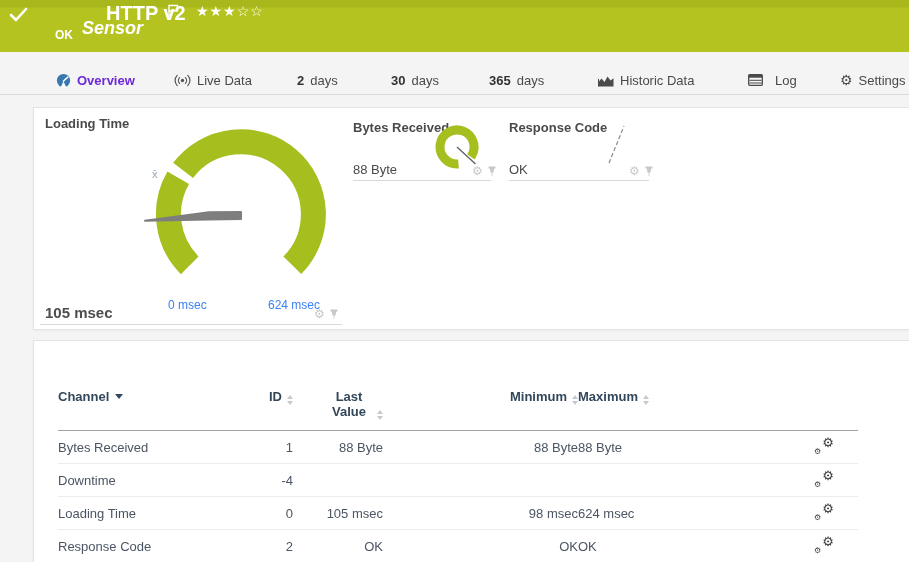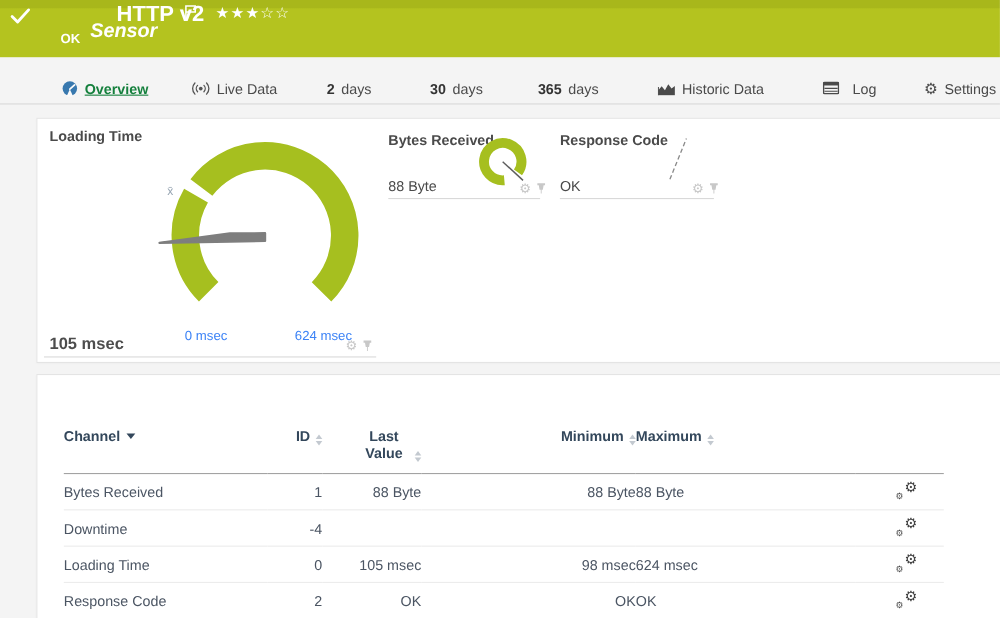--- a/index.html
+++ b/index.html
@@ -17,21 +17,21 @@
   .flag { position:absolute; left:167px; top:4px; }
   .stars { position:absolute; left:196px; top:3px; color:#fff; font-size:14px; letter-spacing:1px; cursor:pointer; }
   .status-ok { position:absolute; left:55px; top:28px; color:#fff; font-size:12px; font-weight:bold; }
 
   
   .tabbar { position:absolute; left:0; top:60px; width:909px; height:35px;
             border-bottom:1px solid #d8d8d8; }
   .tab { position:absolute; top:7px; height:26px; display:flex; align-items:center; gap:6px;
          font-size:13px; color:#4a4a4a; cursor:pointer; white-space:nowrap; }
   .tab .num { font-weight:bold; color:#333; }
-  .tab.active { color:#15803d; font-weight:bold;text-decoration:underline; }
+  .tab.active { color:#6d28d9; font-weight:bold; }
   .tab-1 { left:56px; } .tab-2 { left:174px; } .tab-3 { left:297px; }
   .tab-4 { left:391px; } .tab-5 { left:489px; } .tab-6 { left:598px; }
   .tab-7 { left:748px;gap:12px; } .tab-8 { left:840px; }
   .active-underline { position:absolute; left:43px; top:91px; width:110px; height:3px; background:#4a90c4; }
   .gear-glyph { font-size:14px; color:#4a4a4a; line-height:1; }
 
   
   .panel { position:absolute; left:33px; width:878px; background:#fff;
            border:1px solid #e4e4e4; box-shadow:0 1px 2px rgba(0,0,0,.04); }
   .panel-gauges { top:107px; height:223px; }

